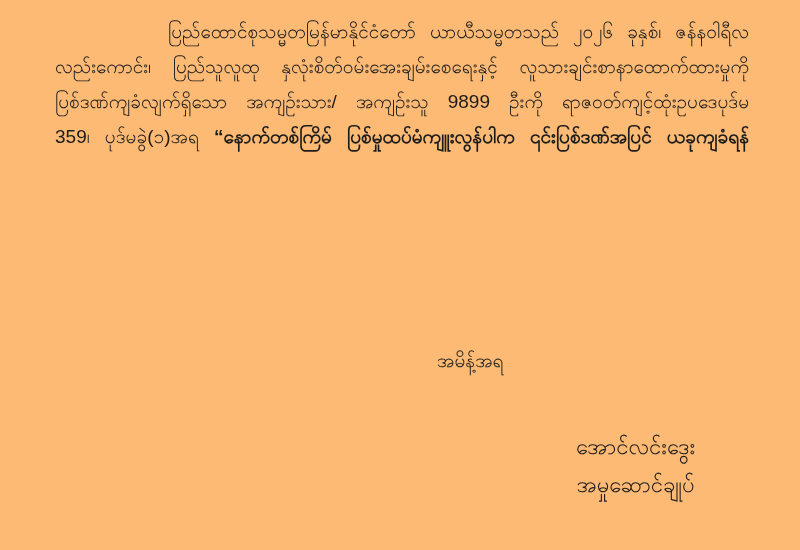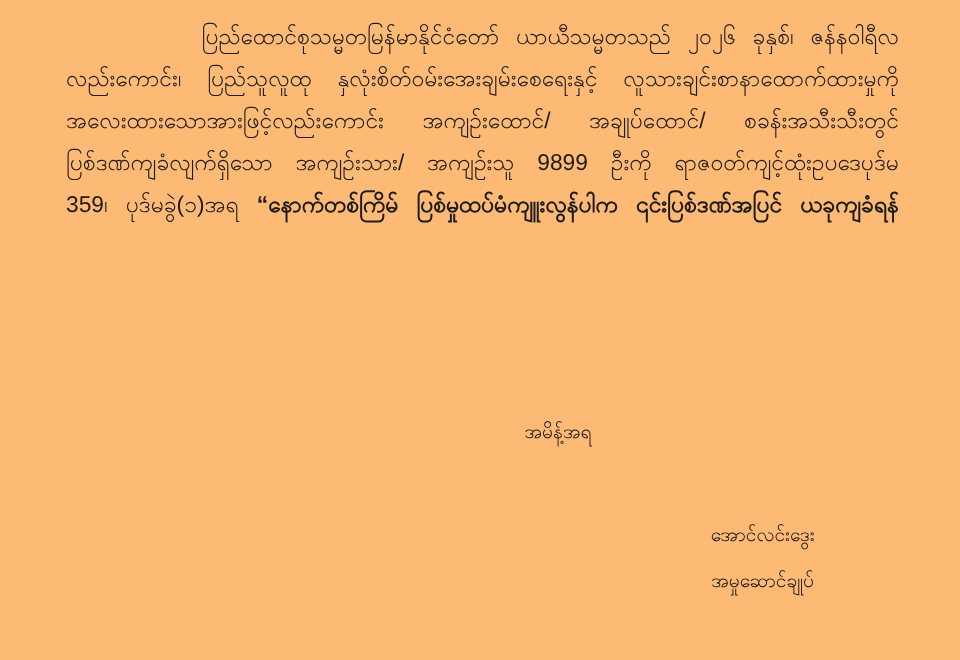--- a/index.html
+++ b/index.html
@@ -36,42 +36,41 @@
   .line.last {
     text-align-last: left;
   }
   .bold {
     font-weight: 700;
   }
   .order-line {
     position: absolute;
     left: 437px;
     top: 345px;
-    font-size: 16px;
+    font-size: 19px;
     line-height: 32px;
     white-space: nowrap;
   }
   .signature {
     position: absolute;
     left: 553px;
     top: 428px;
     width: 165px;
     text-align: center;
-    font-size: 16px;
+    font-size: 22px;
     line-height: 38px;
   }
 </style>
 </head>
 <body>
 
 <div class="page">
   <div class="body-text" id="body-text">
       <div class="line indent"><span>ပြည်ထောင်စုသမ္မတမြန်မာနိုင်ငံတော် ယာယီသမ္မတသည် ၂၀၂၆ ခုနှစ်၊ ဇန်နဝါရီလ</span></div>
       <div class="line"><span>လည်းကောင်း၊ ပြည်သူလူထု နှလုံးစိတ်ဝမ်းအေးချမ်းစေရေးနှင့် လူသားချင်းစာနာထောက်ထားမှုကို</span></div>
-      <div class="line"><span>အလေးထားသောအားဖြင့်လည်းကောင်း အကျဉ်းထောင်/ အချုပ်ထောင်/ စခန်းအသီးသီးတွင်</span></div>
       <div class="line"><span>ပြစ်ဒဏ်ကျခံလျက်ရှိသော အကျဉ်းသား/ အကျဉ်းသူ 9899 ဦးကို ရာဇဝတ်ကျင့်ထုံးဥပဒေပုဒ်မ</span></div>
       <div class="line"><span>359၊ ပုဒ်မခွဲ(၁)အရ </span><span class="bold">“နောက်တစ်ကြိမ် ပြစ်မှုထပ်မံကျူးလွန်ပါက ၎င်းပြစ်ဒဏ်အပြင် ယခုကျခံရန်</span></div>
     </div>
   <div class="order-line">အမိန့်အရ</div>
   <div class="signature">
     <div class="sig-name">အောင်လင်းဒွေး</div>
     <div class="sig-title">အမှုဆောင်ချုပ်</div>
   </div>
 </div>
 

